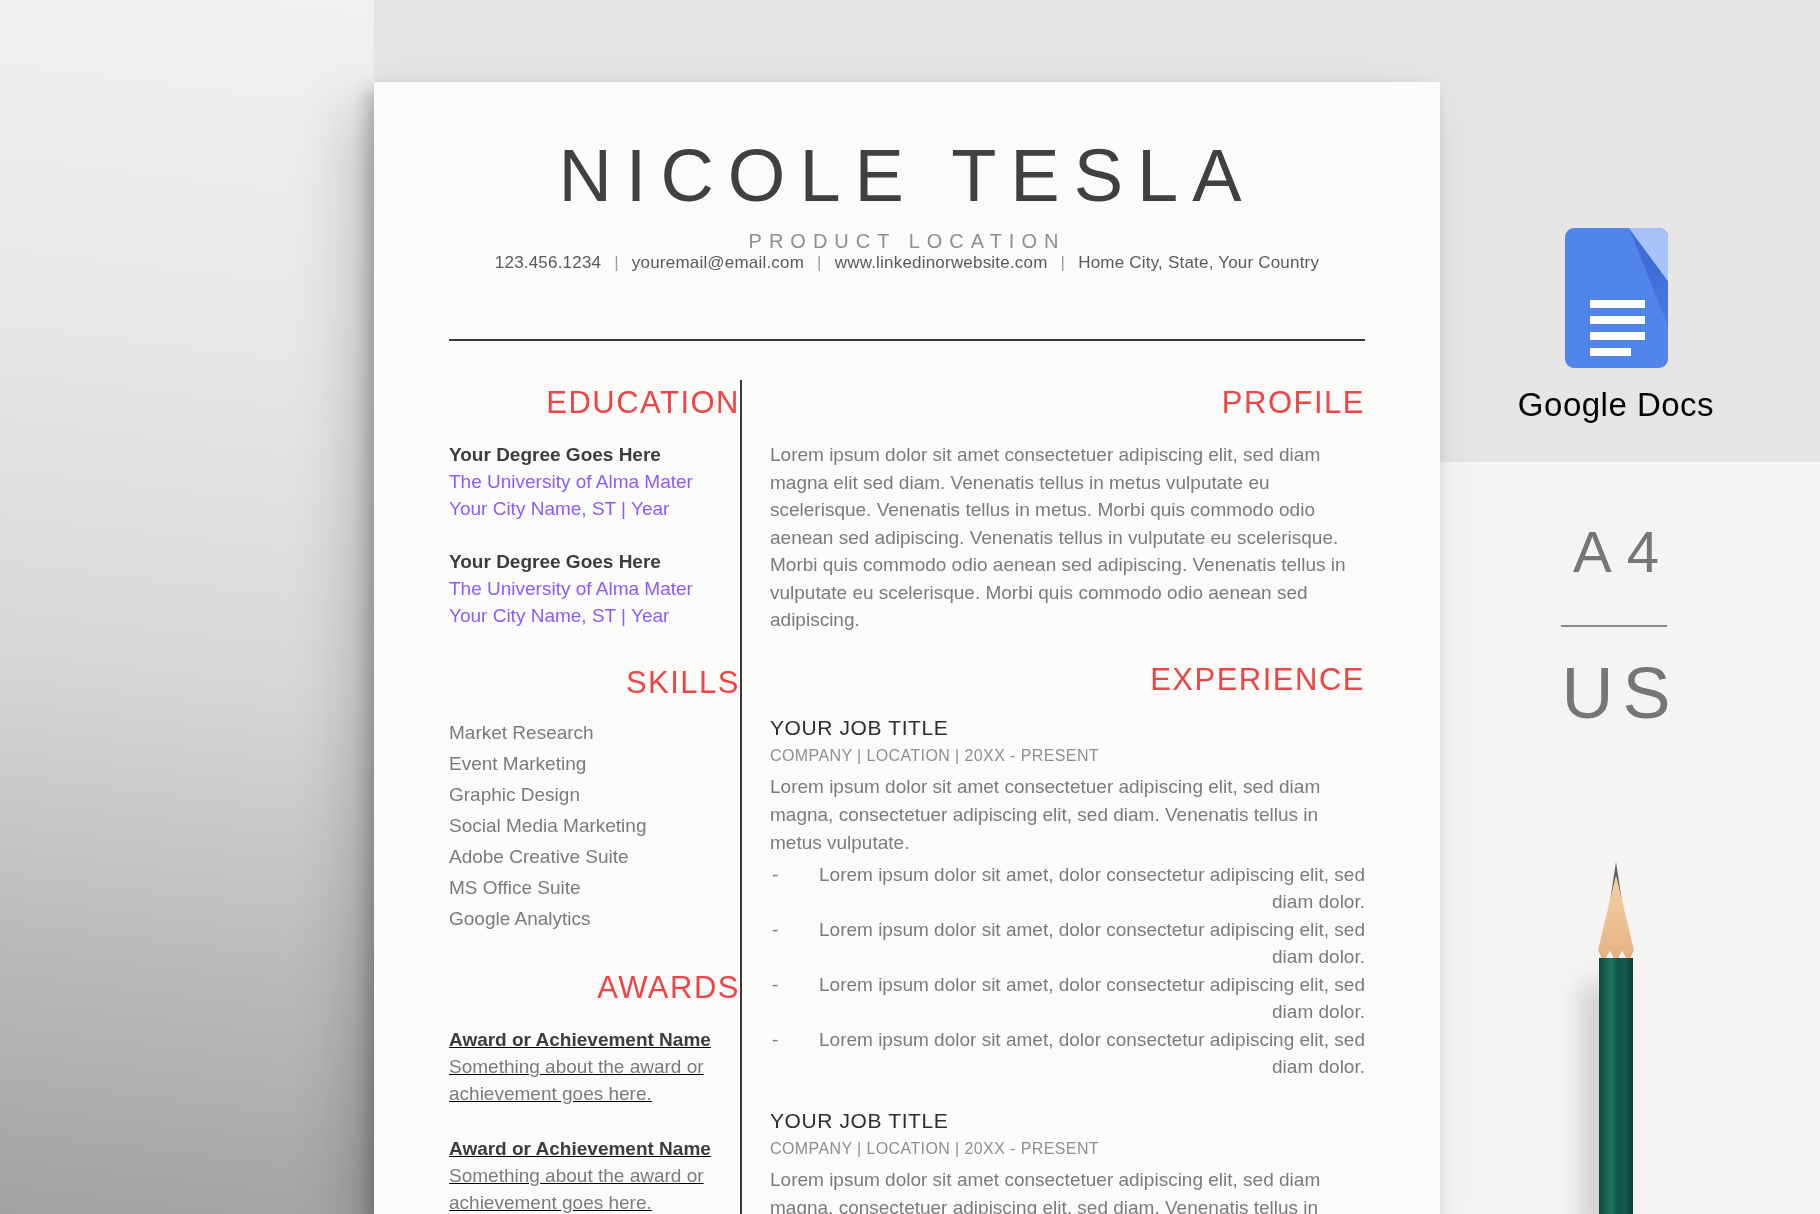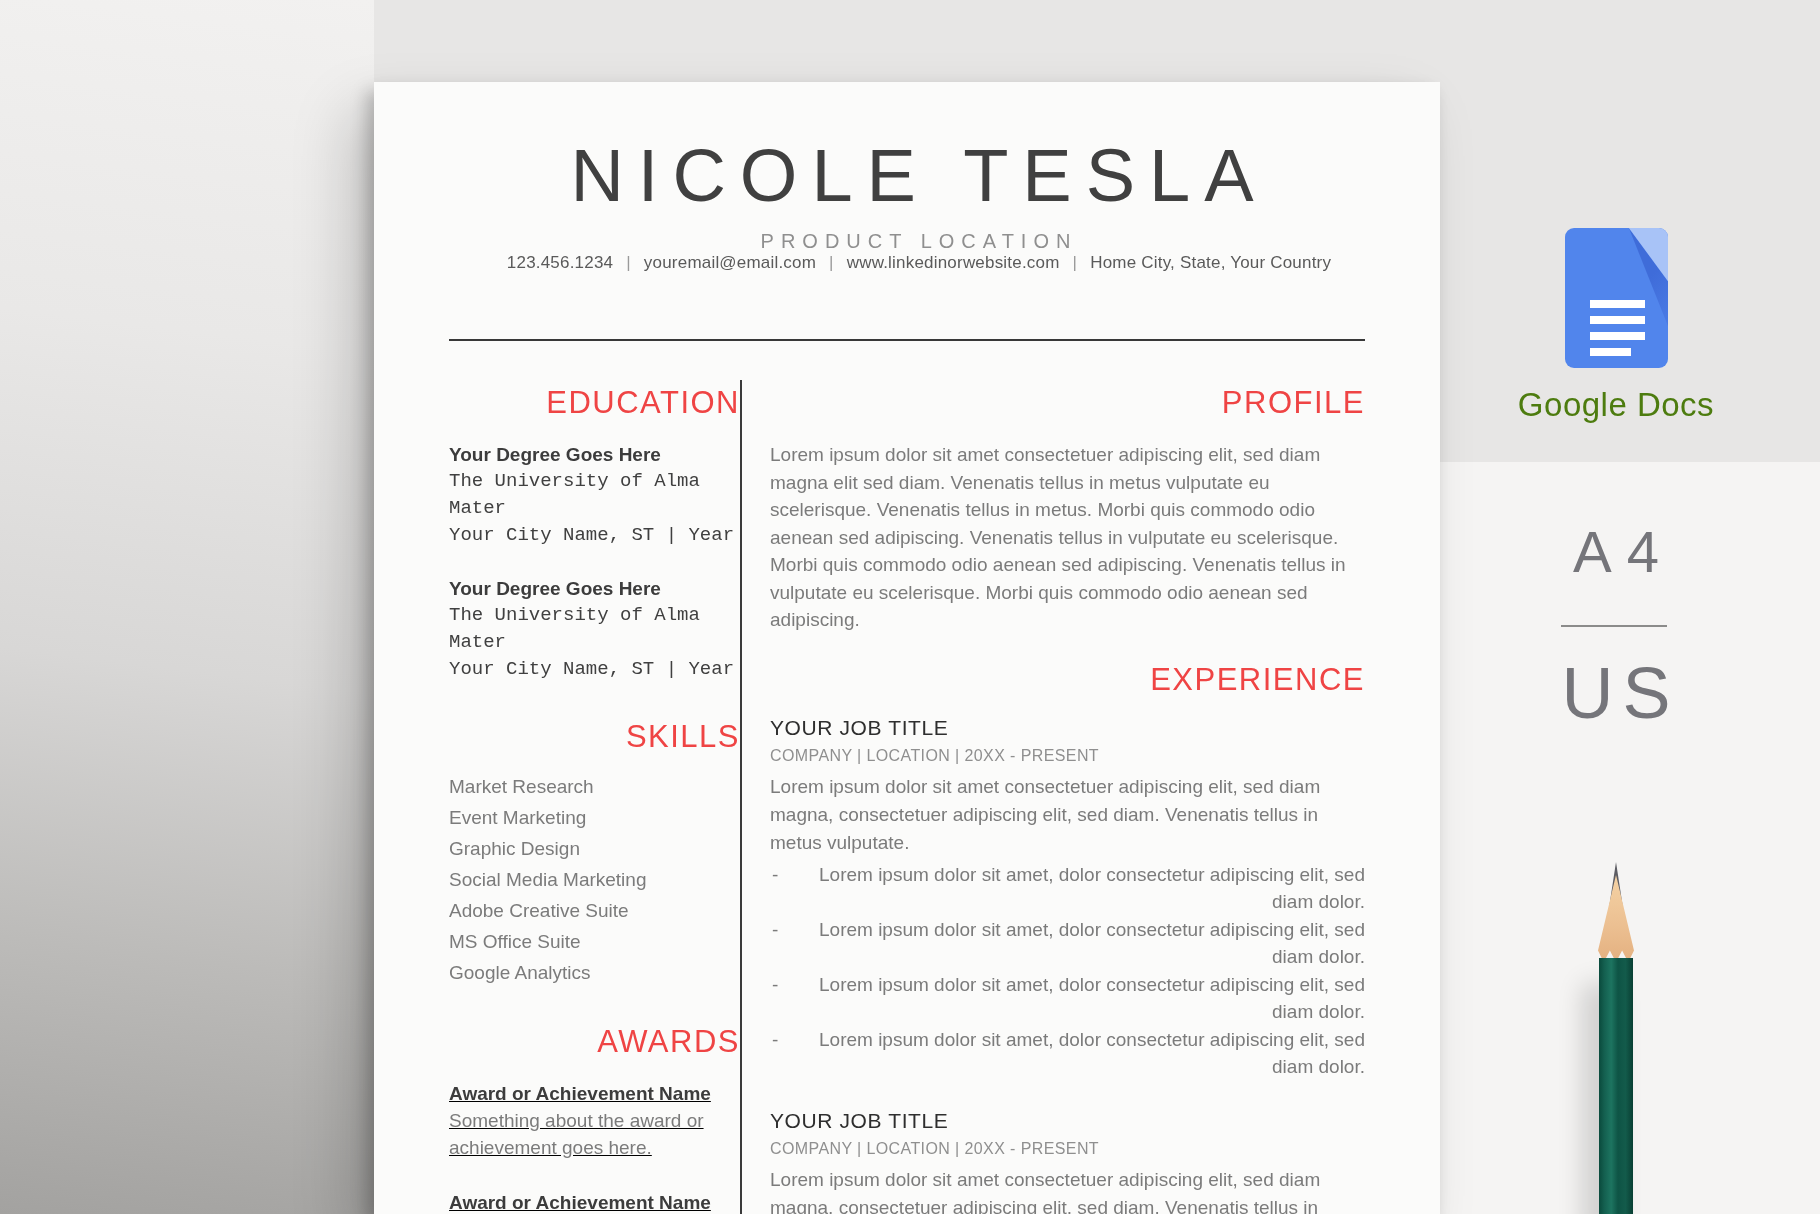--- a/index.html
+++ b/index.html
@@ -10,39 +10,39 @@
   }
   
   .bg-top{position:absolute;left:0;top:0;width:1820px;height:462px;background:#e7e6e5;}
   .bg-bottom{position:absolute;left:0;top:462px;width:1820px;height:752px;background:#f5f4f3;}
   .bg-left{position:absolute;left:0;top:0;width:374px;height:1214px;
     background:linear-gradient(187deg,#f2f1f0 0%,#e9e8e7 28%,#d8d7d6 55%,#bcbbb9 78%,#a3a2a0 100%);}
   
   .page{position:absolute;left:374px;top:82px;width:1066px;height:1132px;
     background:#fbfbfa;
     box-shadow:-7px 9px 16px rgba(0,0,0,.22), -24px 28px 55px rgba(0,0,0,.18);}
-  .page-header{position:absolute;left:0;top:0;width:100%;text-align:center;padding-left:12px;}
+  .page-header{position:absolute;left:0;top:0;width:100%;text-align:center;}
   .name{margin-top:56px;font-size:74px;font-weight:300;color:#404040;
     letter-spacing:14px;white-space:nowrap;line-height:76px;}
   .subtitle{margin-top:16px;font-size:20px;color:#8f8f8f;letter-spacing:7px;}
   .contact{font-size:17px;color:#5a5a5a;letter-spacing:.2px;}
   .contact .sep{color:#9a9a9a;padding:0 13px;font-weight:300;}
   .rule{position:absolute;left:75px;right:75px;top:257px;border-top:2px solid #383838;}
   .col-divider{position:absolute;left:366px;top:298px;bottom:0;width:2px;background:#3a3a3a;}
   .columns{position:absolute;left:75px;right:75px;top:259px;bottom:0;display:flex;}
   .col-left{width:291px;flex:none;}
   .col-right{flex:1;padding-left:30px;min-width:0;}
   h2{margin:0;font-size:31px;line-height:36px;font-weight:400;color:#ef4444;letter-spacing:1.5px;text-align:right;}
   .col-left h2.first,.col-right h2.first{margin-top:44px;}
   .mt-sec{margin-top:36px;}
   
   .edu-entry{margin-top:20px;font-size:19px;line-height:27px;}
   .edu-entry + .edu-entry{margin-top:26px;}
   .entry-title{color:#3c3c3c;font-weight:700;}
-  .entry-sub{color:#404040;font-family:Liberation Mono, monospace;}
+  .entry-sub{color:#8b5cf6;}
   .skill-list{list-style:none;margin:16px 0 0;padding:0;font-size:19px;line-height:31px;color:#7b7b7b;}
   .award-entry{margin-top:20px;font-size:19px;line-height:27px;text-decoration:underline;}
   .award-entry + .award-entry{margin-top:28px;}
   .award-desc{color:#7b7b7b;max-width:280px;}
   
   .profile-text{margin:20px 0 0;font-size:19px;line-height:27.5px;color:#7b7b7b;max-width:600px;}
   .col-right h2.exp{margin-top:28px;}
   .job{margin-top:16px;}
   .job + .job{margin-top:26px;}
   .job-title{font-size:21px;line-height:28px;color:#2e2e2e;letter-spacing:.6px;font-weight:400;}
@@ -55,21 +55,21 @@
   .docs-icon{position:absolute;left:1565px;top:228px;width:103px;height:140px;}
   .docs-body{position:absolute;inset:0;background:#5185ec;border-radius:9px;}
   .docs-fold-shadow{position:absolute;inset:0;background:linear-gradient(135deg,#3f6cd9 55%,#4a7ae4 80%);
     clip-path:polygon(62% 0,100% 38%,100% 70%);}
   .docs-fold{position:absolute;inset:0;background:#a8c3f7;border-radius:0 9px 0 0;
     clip-path:polygon(62% 0,100% 0,100% 38%);}
   .docs-lines{position:absolute;left:25px;top:72px;}
   .docs-lines .bar{height:8px;background:#ffffff;margin-bottom:8px;width:55px;}
   .docs-lines .bar.short{width:41px;}
   .docs-label{position:absolute;left:1466px;top:386px;width:300px;text-align:center;
-    font-size:33px;color:#4d7c0f;font-weight:500;letter-spacing:.5px;}
+    font-size:33px;color:#000000;font-weight:500;letter-spacing:.5px;}
   .size-a4{position:absolute;left:1466px;top:518px;width:300px;text-align:center;
     font-size:58px;font-weight:300;color:#75757a;letter-spacing:15px;text-indent:15px;}
   .size-rule{position:absolute;left:1561px;top:625px;width:106px;border-top:2px solid #8b8b8a;}
   .size-us{position:absolute;left:1466px;top:652px;width:300px;text-align:center;
     font-size:72px;font-weight:300;color:#75757a;letter-spacing:9px;text-indent:9px;}
   
   .pencil{position:absolute;left:1598px;top:862px;width:36px;height:352px;}
   .pencil-graphite{position:absolute;top:0;left:11px;width:14px;height:46px;background:#5c5c63;
     clip-path:polygon(50% 0,100% 100%,0 100%);}
   .pencil-wood{position:absolute;top:13px;left:0;width:36px;height:90px;

